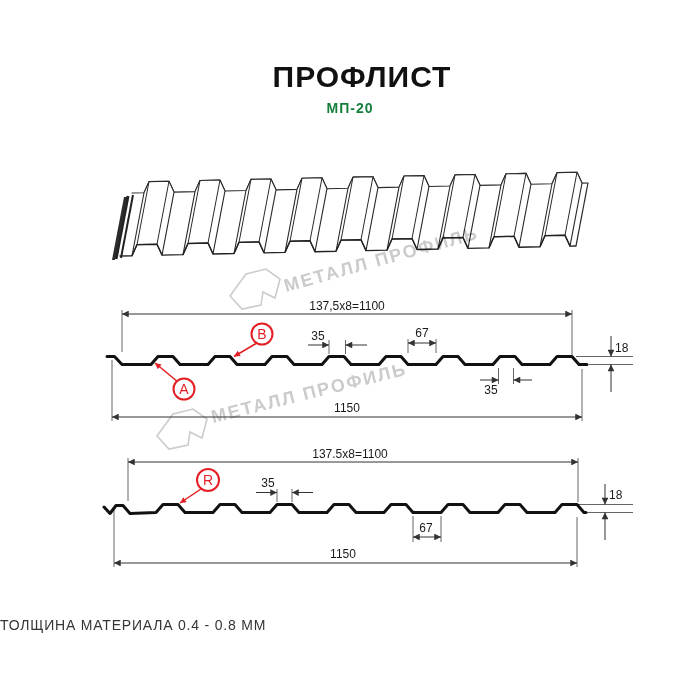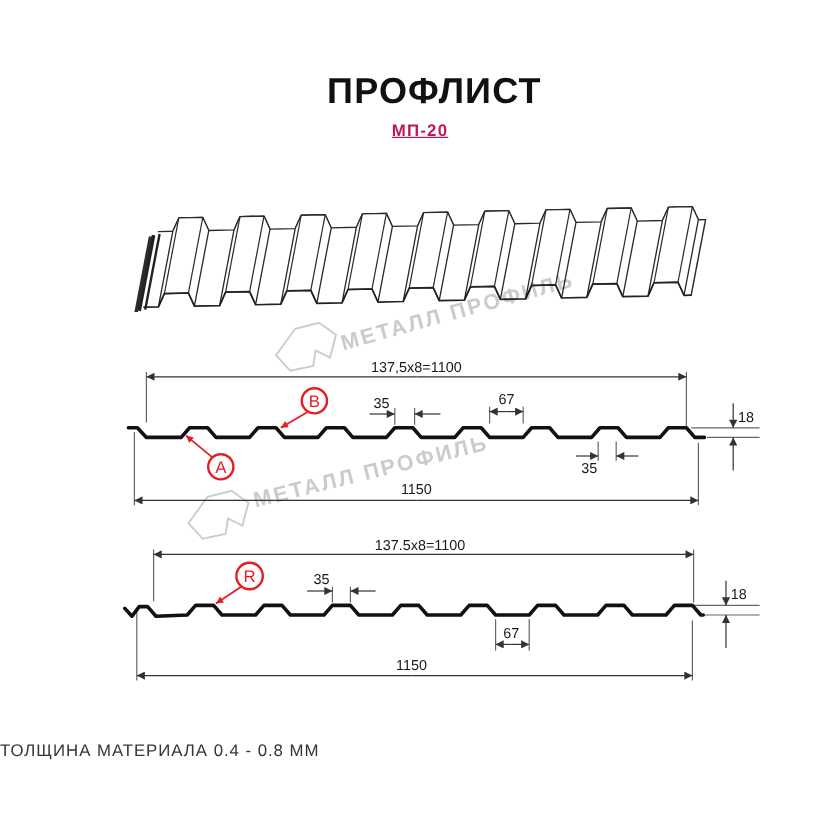--- a/index.html
+++ b/index.html
@@ -1,21 +1,21 @@
 <!DOCTYPE html>
 <html style="--accent: #e31e24;"><head>
 <meta charset="utf-8">
 <style>
   html,body{margin:0;padding:0;background:#ffffff;}
   #stage{position:relative;width:700px;height:700px;background:#fff;overflow:hidden;
          font-family:"Liberation Sans",sans-serif;}
   .title{position:absolute;left:0;right:0;top:60px;text-align:center;
          font-size:30px;font-weight:bold;letter-spacing:1px;color:#111;padding-left:24px;}
   .subtitle{position:absolute;left:0;right:0;top:100px;text-align:center;
-         font-size:14px;font-weight:bold;letter-spacing:1px;color:#be185d;text-decoration:underline;}
+         font-size:14px;font-weight:bold;letter-spacing:1px;color:#15803d;}
   .footer{position:absolute;left:0;right:0;top:617px;text-align:left;
          font-size:14px;letter-spacing:0.8px;color:#353535;}
   svg{position:absolute;left:0;top:0;}
   .dimtxt{font-family:"Liberation Sans",sans-serif;font-size:12px;fill:#1a1a1a;}
   .callout-letter{font-family:"Liberation Sans",sans-serif;font-size:14px;fill:var(--accent);}
   .wmtxt{font-family:"Liberation Sans",sans-serif;font-size:18px;font-weight:bold;
          letter-spacing:2px;fill:#cbcbcb;}
   .wm{mix-blend-mode:multiply;}
 </style>
 </head>

